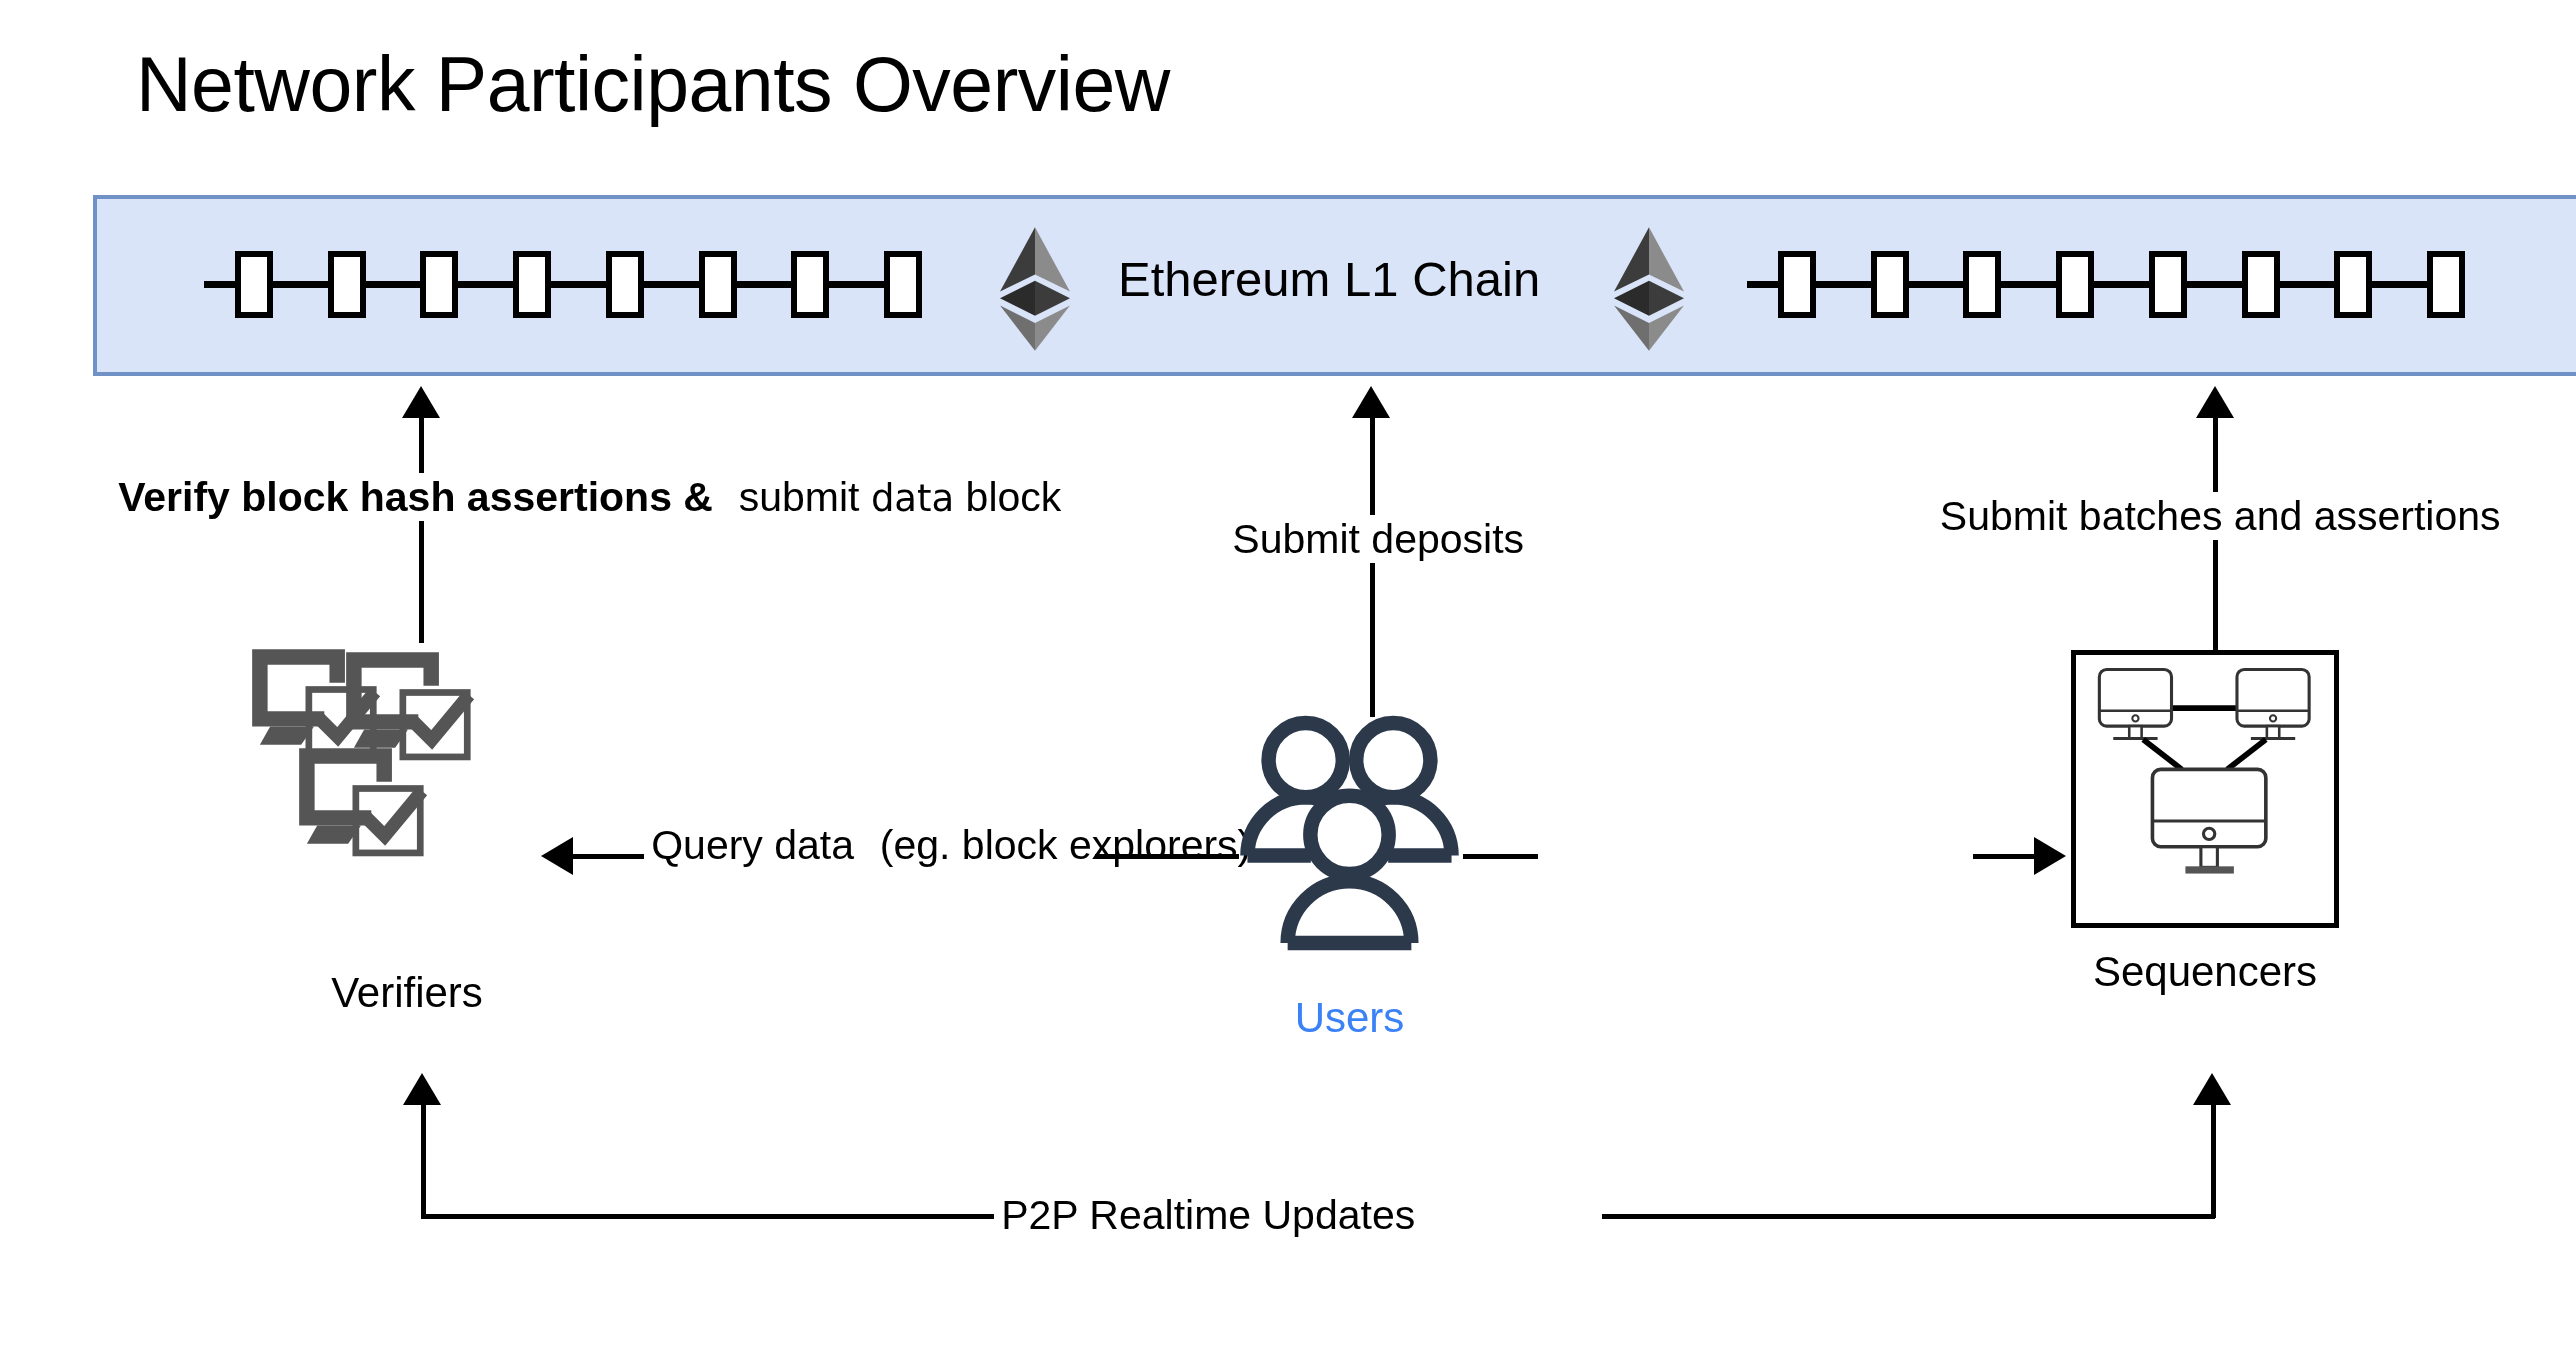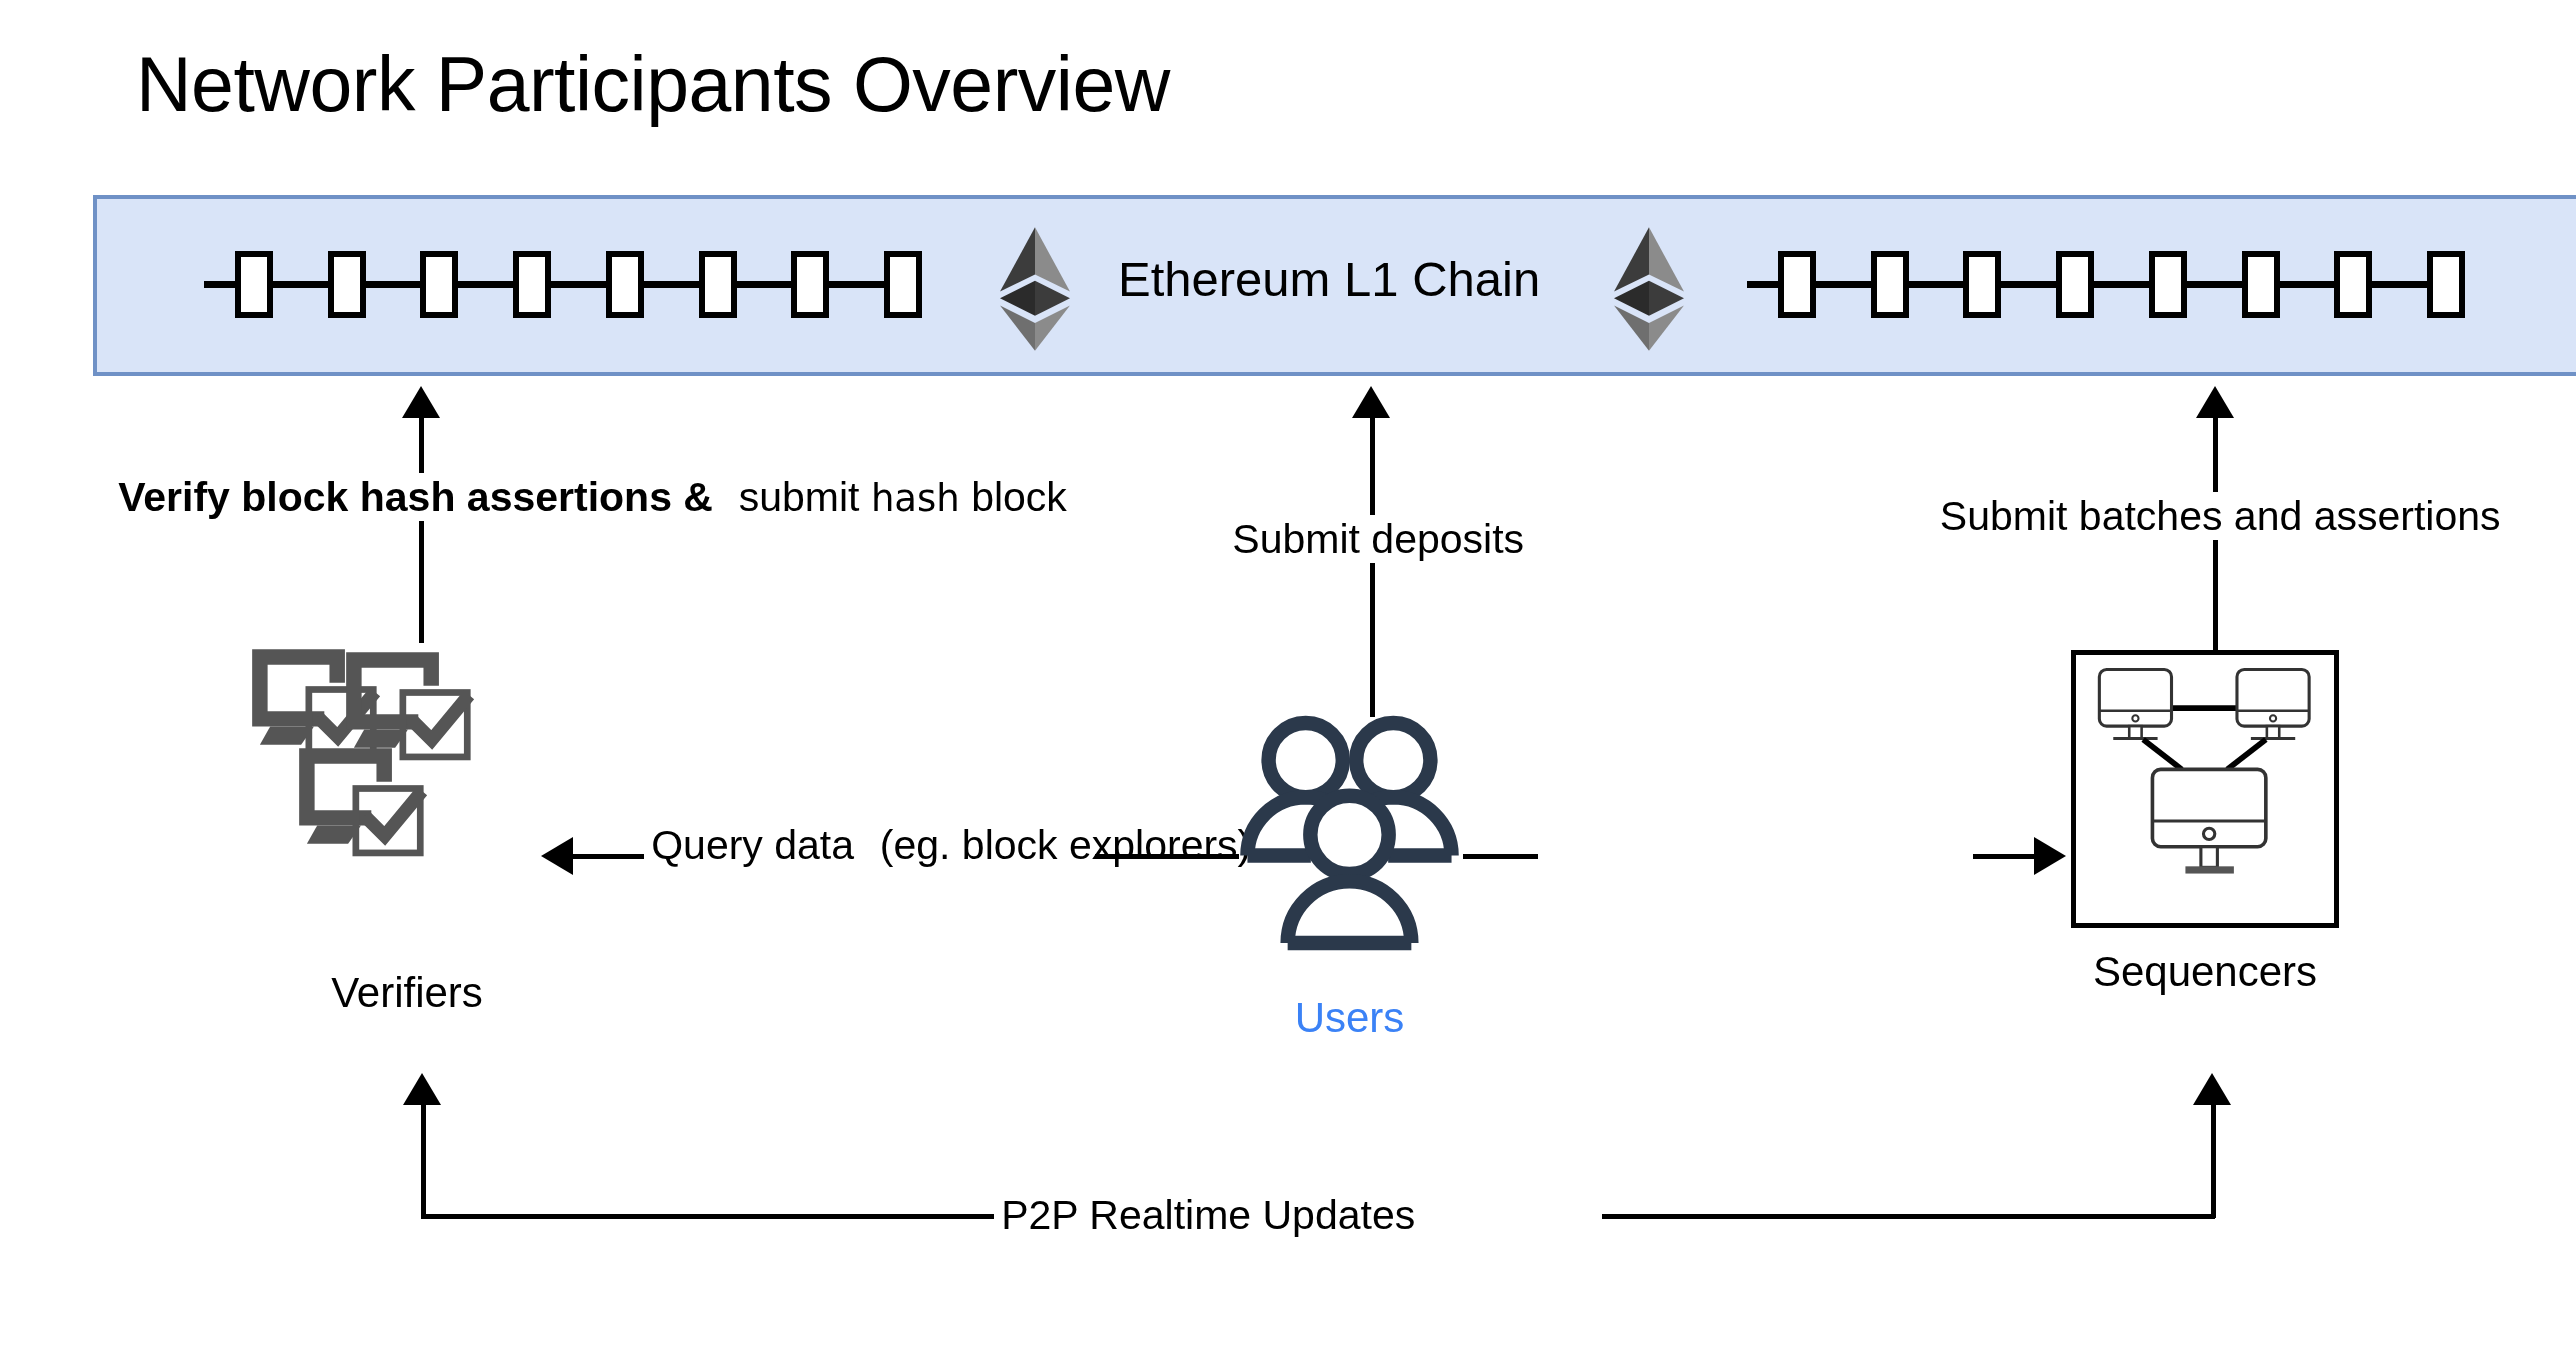--- a/index.html
+++ b/index.html
@@ -199,21 +199,21 @@
     <div class="chain-block" style="left:587px;"></div>
     <div class="chain-block" style="left:680px;"></div>
   </div>
 
   <div class="abs arrow-up" style="left:402px; top:386px;"></div>
   <div class="abs vline" style="left:419px; top:416px; height:227px;"></div>
 
   <div class="abs edge-label" style="left:111px; top:471px; width:659px; text-align:center;">
     <div class="label-bg" style="display:inline-block;font-weight:bold;">Verify block hash assertions &amp;</div>
     <div class="label-bg" style="display:inline-block; margin-top:2.1px;">
-      <span>submit </span><span class="fraud-word">hash</span><span> block</span>
+      <span>submit </span><span class="fraud-word">data</span><span> block</span>
     </div>
   </div>
 
   <div class="abs arrow-up" style="left:1352px; top:386px;"></div>
   <div class="abs vline" style="left:1370px; top:416px; height:301px;"></div>
   <div class="abs edge-label centered label-bg" style="left:1175px; top:515px; width:392px;">Submit deposits</div>
 
   <div class="abs arrow-up" style="left:2196px; top:386px;"></div>
   <div class="abs vline" style="left:2213px; top:416px; height:234px;"></div>
   <div class="abs edge-label centered label-bg" style="left:1886px; top:492px; width:654px;text-align:center;">Submit batches and assertions</div>

